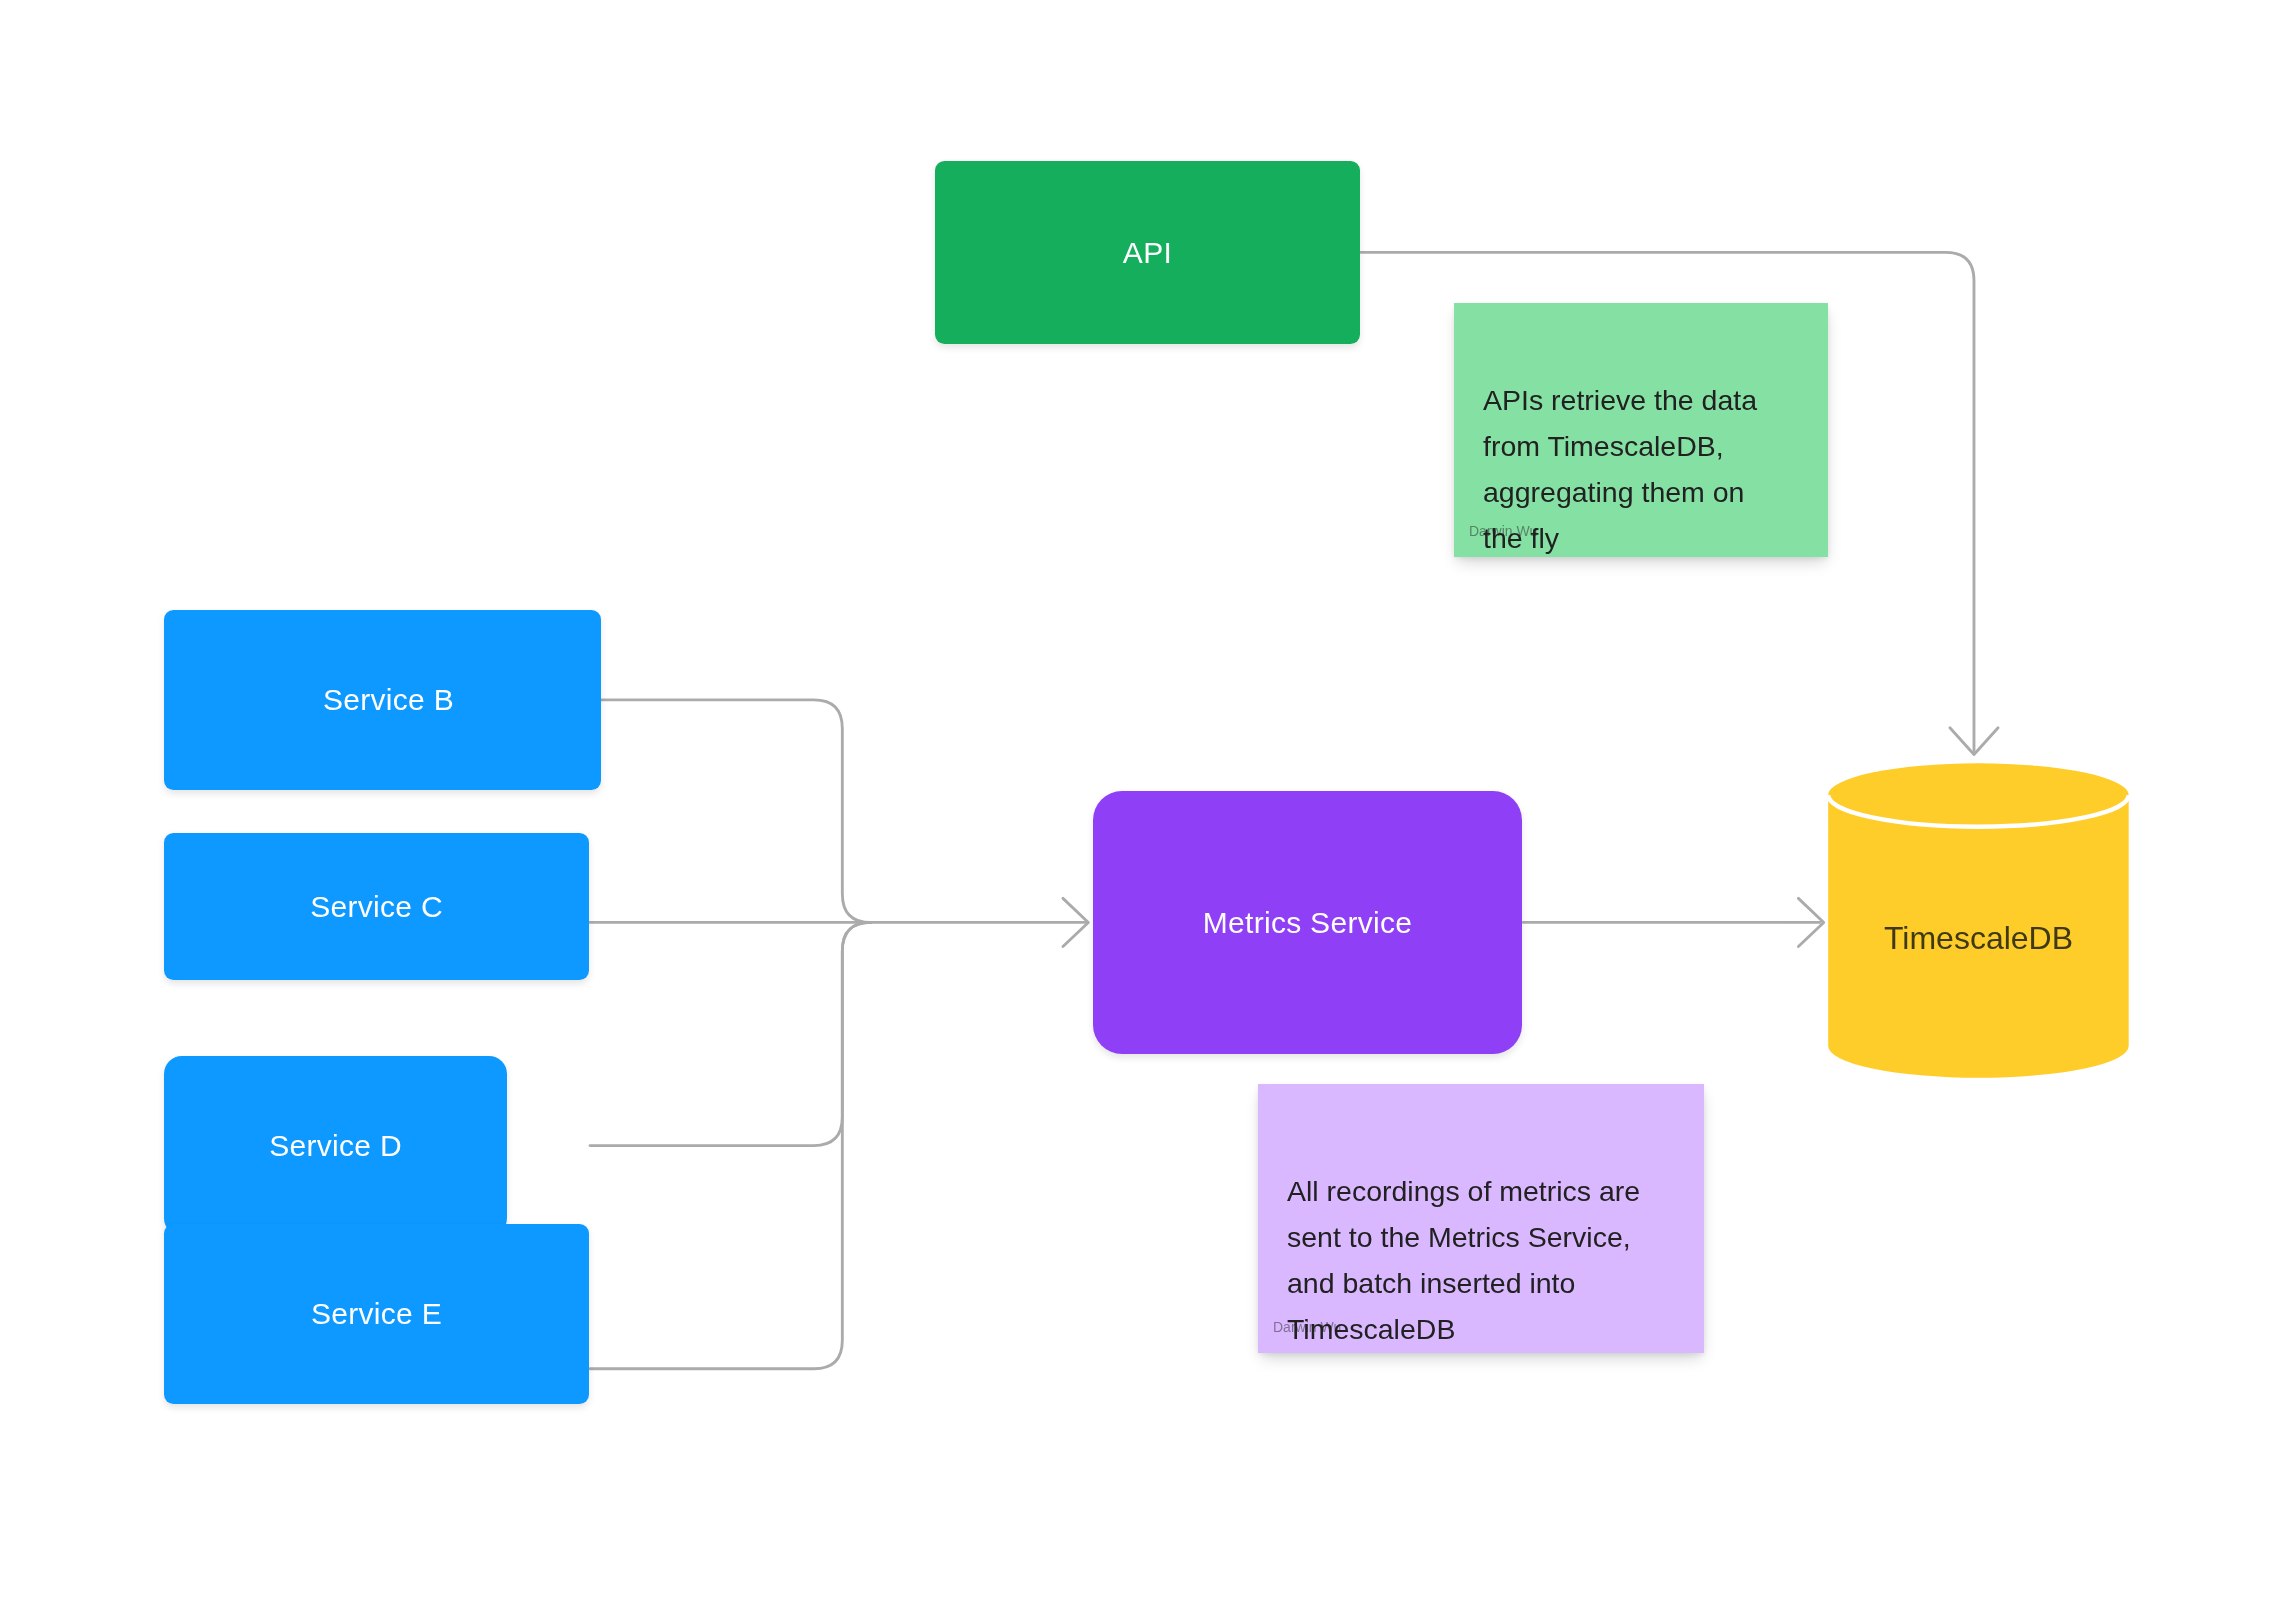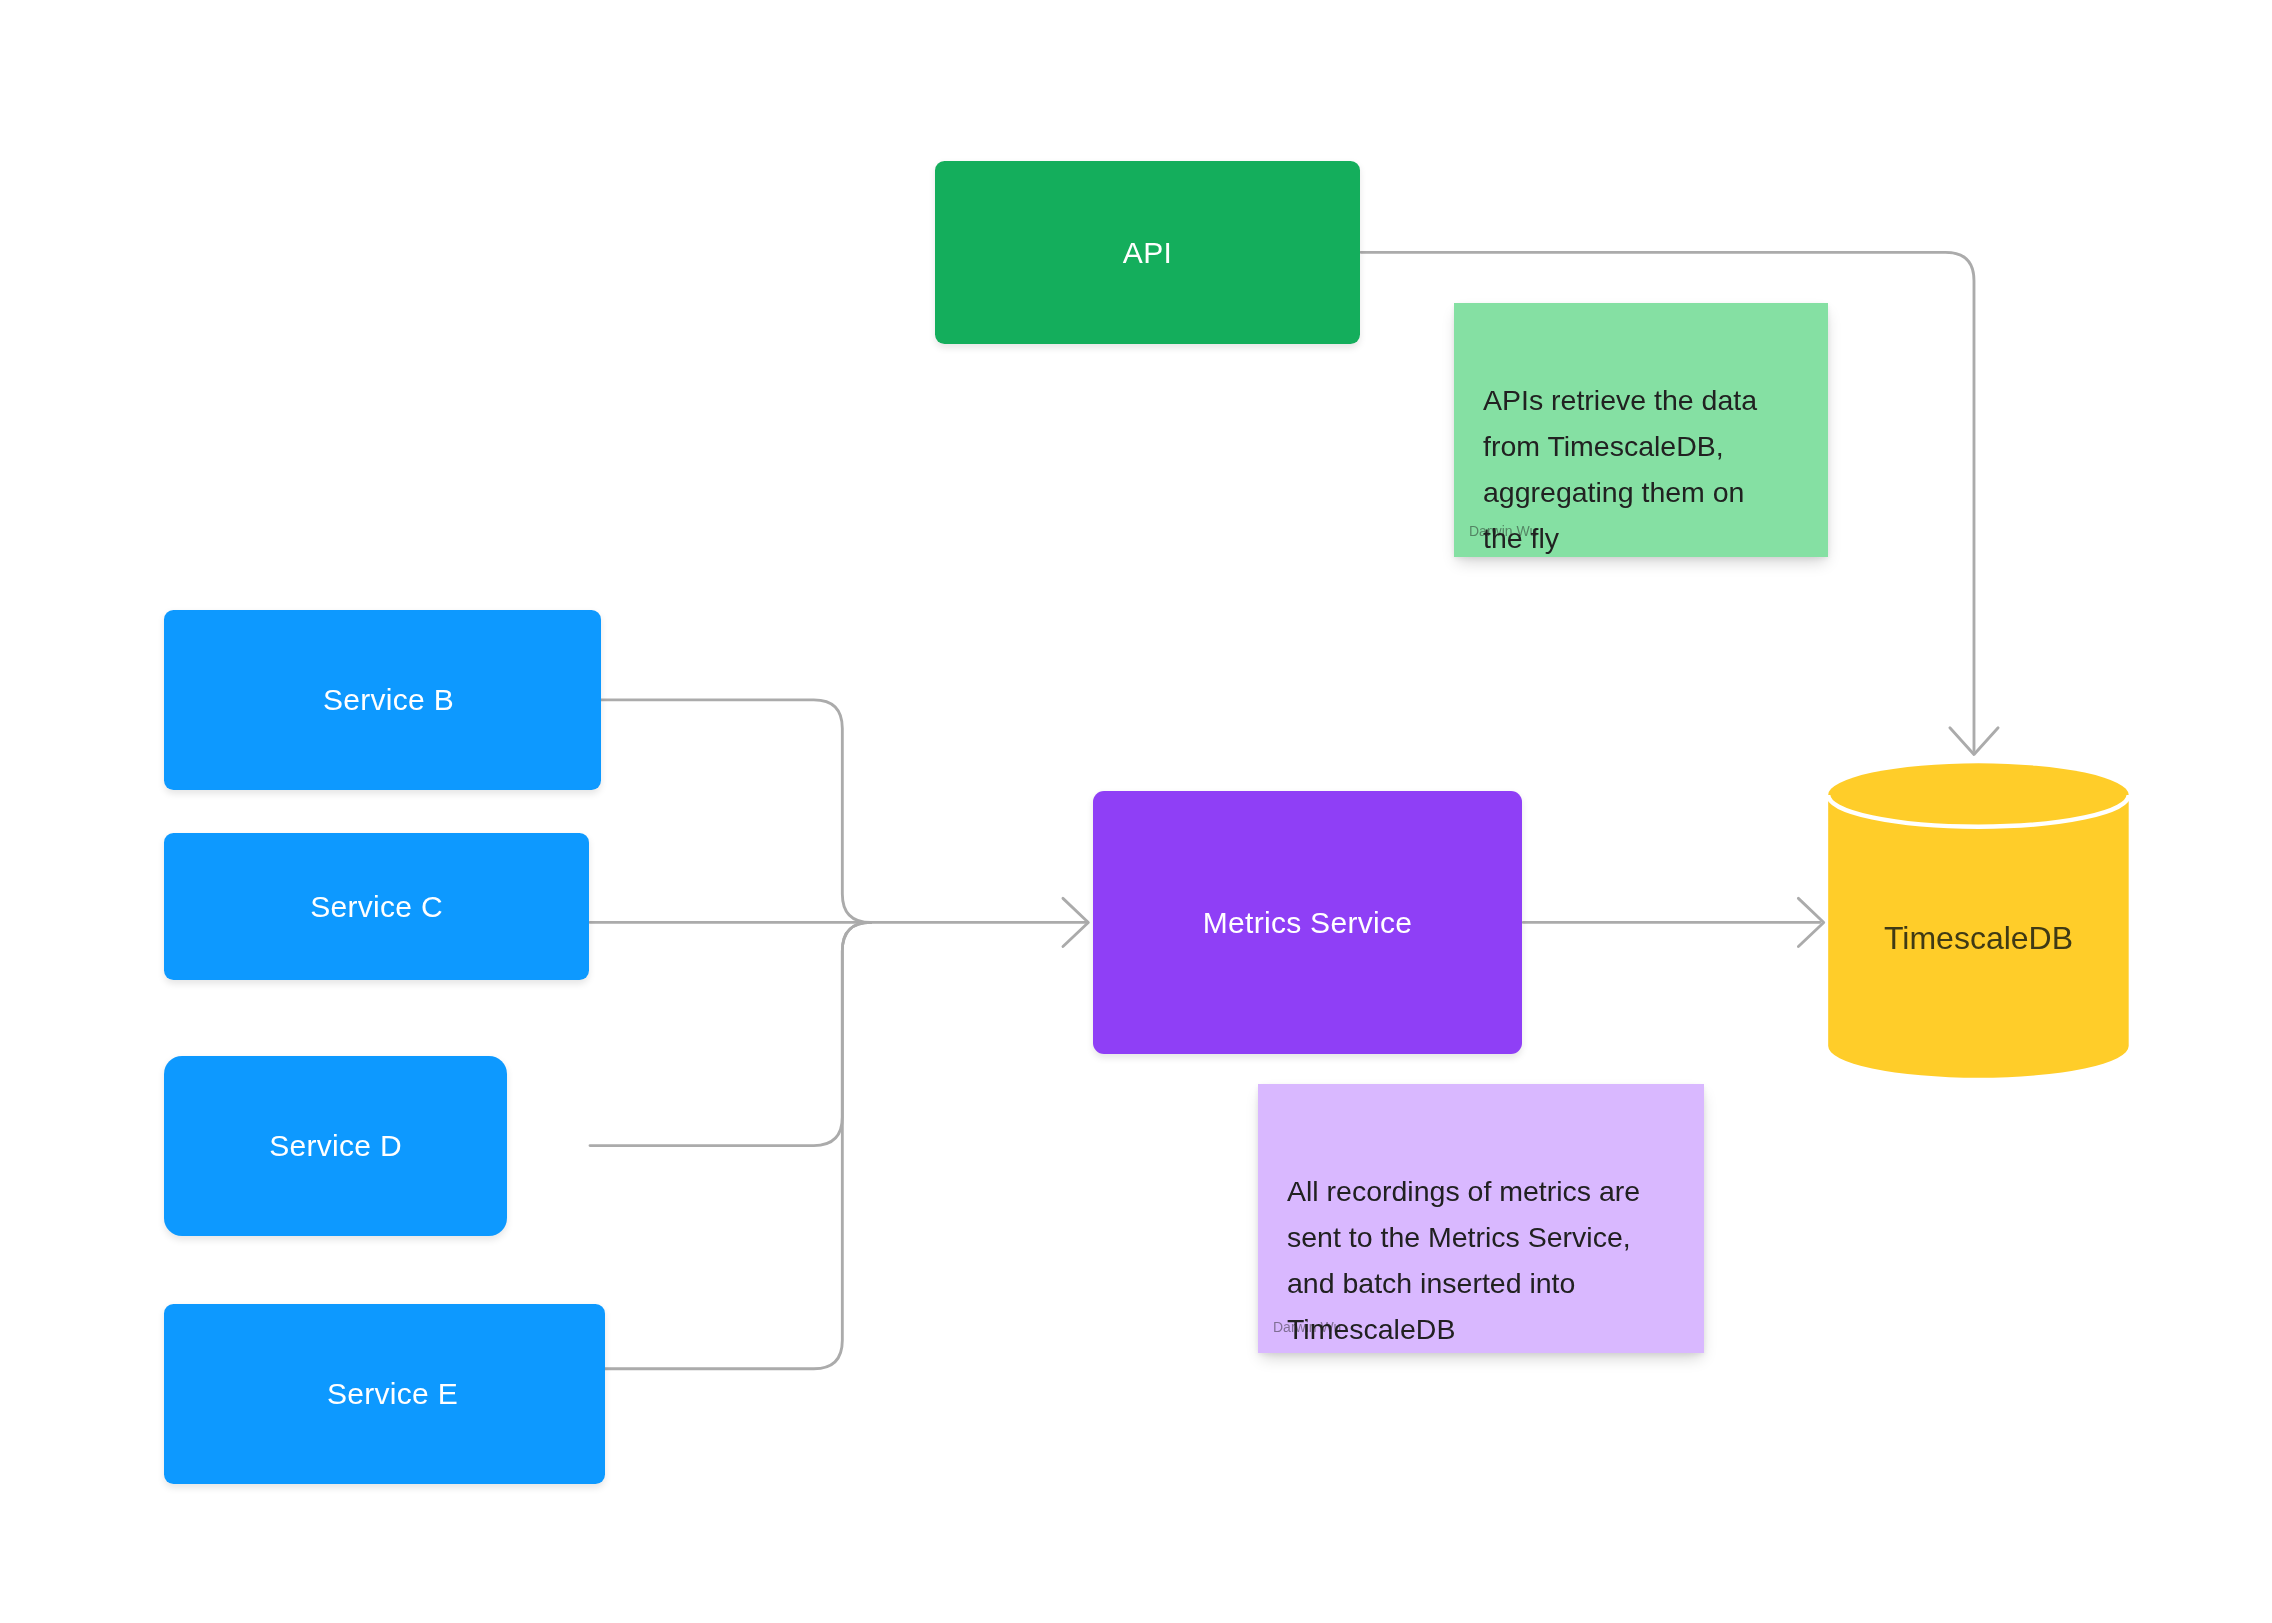--- a/index.html
+++ b/index.html
@@ -39,21 +39,21 @@
     letter-spacing: 0.3px;
     box-shadow: 0 3.2px 7.6px rgba(0,0,0,0.10);
   }
   .node-rect {
     border-radius: 9.5px;
   }
   .node-api     { background: var(--node-green, #14ae5c); }
   .node-service { background: var(--node-blue, #0d99ff); }
   .node-pill {
     background: var(--node-purple, #8f3ff6);
-    border-radius: 11px;
+    border-radius: 29px;
   }
   .sticky {
     position: absolute;
     box-shadow: 0 7.6px 15px -2.5px rgba(0,0,0,0.18), 0 1.9px 5px rgba(0,0,0,0.07);
     color: #212121;
     font-size: 28.5px;
     font-weight: 500;
     line-height: 46px;
     white-space: pre-line;
     box-sizing: border-box;
@@ -121,21 +121,21 @@
 
   <div class="node node-rect node-service" style="left:164px; top:610px; width:425px; height:180px;padding-left:12px;">
     <span>Service B</span>
   </div>
   <div class="node node-rect node-service" style="left:164px; top:833px; width:425px; height:147px;">
     <span>Service C</span>
   </div>
   <div class="node node-rect node-service" style="left:164px; top:1056px; width:343px; height:180px;border-radius:18px;">
     <span>Service D</span>
   </div>
-  <div class="node node-rect node-service" style="left:164px; top:1304px; width:425px; height:180px;padding-left:16px;">
+  <div class="node node-rect node-service" style="left:164px; top:1224px; width:425px; height:180px;">
     <span>Service E</span>
   </div>
 
   <div class="node node-pill" style="left:1093px; top:791px; width:429px; height:263px;">
     <span>Metrics Service</span>
   </div>
 
   <div class="db-label">TimescaleDB</div>
 
   <div class="sticky sticky-green" style="left:1454px; top:303px; width:374px; height:254px;">

